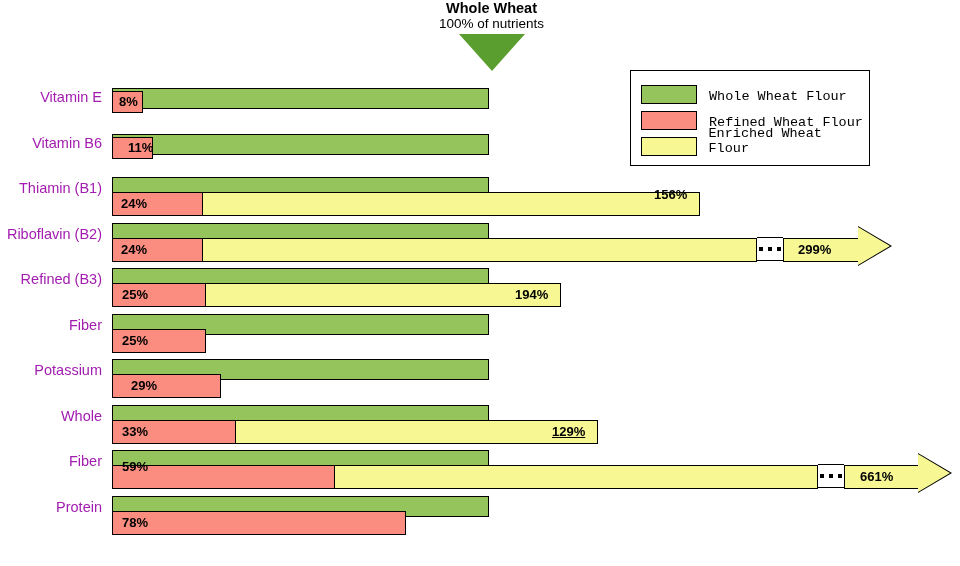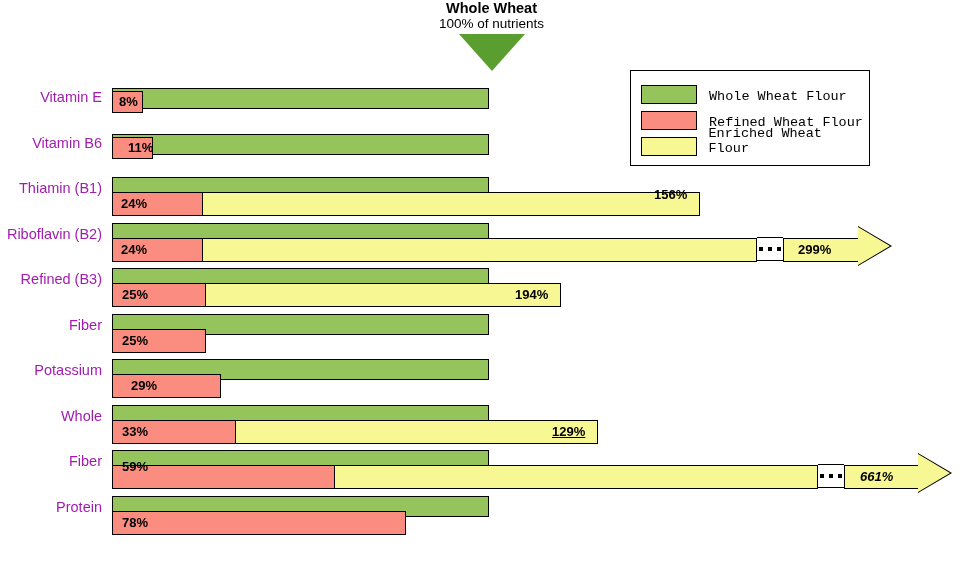--- a/index.html
+++ b/index.html
@@ -201,21 +201,21 @@
         <div class="dots" style="left:706px;">
           <i></i>
             <i></i>
             <i></i>
         </div>
         <div class="bar bar-yellow" style="left:732px;width:76px;top:23px;height:24px;"></div>
         <div class="arrowhead-outline" style="left:806px;top:11px;"></div>
         <div class="arrowhead" style="left:806px;top:12px;border-top-width:19px;border-bottom-width:19px;border-left-width:32px;"></div>
         <div class="bar bar-red" style="left:0;width:223px;top:23px;height:24px;"></div>
         <div class="val" style="left:10px;top:17px;">59%</div>
-        <div class="val" style="left:748px;top:27px;font-style:italic;">661%</div>
+        <div class="val" style="left:748px;top:27px;">661%</div>
       </div>
     </div>
 
     <div class="row">
       <div class="label-box">Protein</div>
       <div class="track">
         <div class="bar bar-green" style="left:0;width:377px;top:8px;height:21px;"></div>
         <div class="bar bar-red" style="left:0;width:294px;top:23px;height:24px;"></div>
         <div class="val" style="left:10px;top:27px;">78%</div>
       </div>

